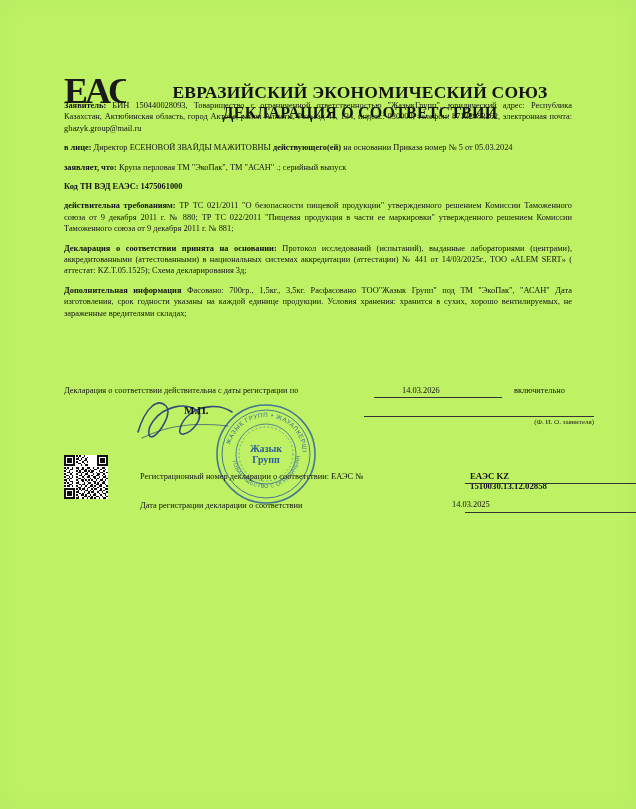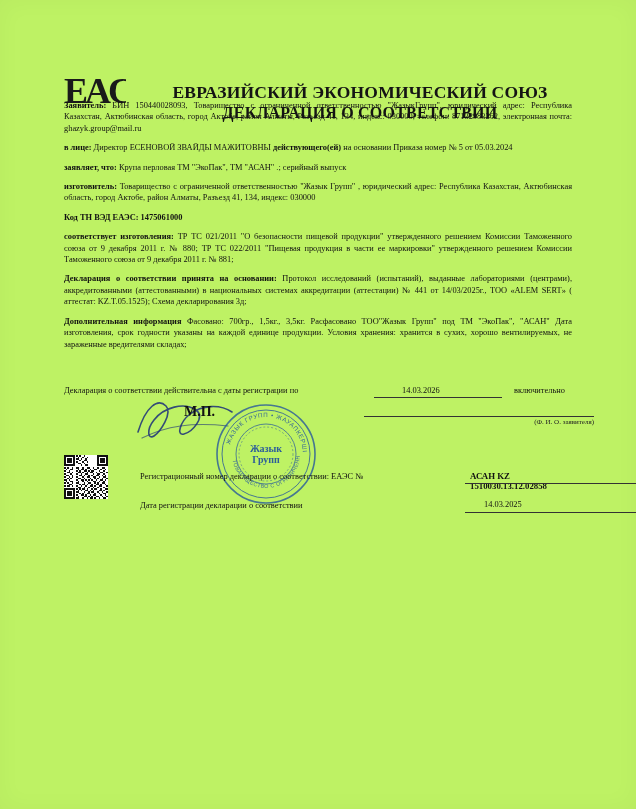--- a/index.html
+++ b/index.html
@@ -105,21 +105,21 @@
 
   .sign-block {
     position: absolute;
     left: 64px; top: 400px;
     width: 508px;
     height: 60px;
   }
   .mp {
     position: absolute;
     left: 120px; top: 4px;
-    font-size: 14px;
+    font-size: 11px;
     font-weight: bold;
   }
   .signer-name {
     position: absolute;
     left: 300px; top: 2px;
     width: 230px;
     text-align: center;
     font-size: 9.5px;
     font-weight: bold;
     letter-spacing: 0.2px;
@@ -176,21 +176,21 @@
     border-bottom: 1px solid #333;
   }
 
   .regdate-row {
     position: absolute;
     left: 140px; top: 501px;
     width: 432px;
     font-size: 8.4px;
   }
   .regdate-row .lbl2 { position: absolute; left: 0; top: 0; }
-  .regdate-row .val { position: absolute; left: 344px; top: -1px; text-align: right; }
+  .regdate-row .val { position: absolute; left: 312px; top: -1px; text-align: right; }
   .rule-regdate {
     position: absolute; left: 325px; top: 11px;
     width: 180px;
     border-bottom: 1px solid #333;
   }
 
   .scan-edge {
     position: absolute;
     left: 0; top: 0;
     width: 636px; height: 809px;
@@ -223,30 +223,27 @@
 
     <div class="para">
       <span class="lbl">в лице:</span><span> Директор ЕСЕНОВОЙ ЗВАЙДЫ МАЖИТОВНЫ</span>
       <span class="lbl">действующего(ей)</span><span> на основании Приказа номер № 5 от 05.03.2024</span>
     </div>
 
     <div class="para">
       <span class="lbl">заявляет, что:</span><span> Крупа перловая ТМ "ЭкоПак", ТМ "АСАН" .; серийный выпуск</span>
     </div>
 
-    <div class="para">
-      <span class="lbl">изготовитель:</span><span> Товарищество с ограниченной ответственностью "Жазык Групп" , юридический адрес: Республика Казахстан, Актюбинская область, город Актобе, район Алматы, Разъезд 41, 134, индекс: 030000</span>
-    </div>
 
     <div class="para">
       <span class="lbl">Код ТН ВЭД ЕАЭС:</span><span class="lbl"> 1475061000</span>
     </div>
 
     <div class="para">
-      <span class="lbl">соответствует изготовления:</span><span> ТР ТС 021/2011 "О безопасности пищевой продукции" утвержденного решением Комиссии Таможенного союза от 9 декабря 2011 г. № 880; ТР ТС 022/2011 "Пищевая продукция в части ее маркировки" утвержденного решением Комиссии Таможенного союза от 9 декабря 2011 г. № 881;</span>
+      <span class="lbl">действительна требованиям:</span><span> ТР ТС 021/2011 "О безопасности пищевой продукции" утвержденного решением Комиссии Таможенного союза от 9 декабря 2011 г. № 880; ТР ТС 022/2011 "Пищевая продукция в части ее маркировки" утвержденного решением Комиссии Таможенного союза от 9 декабря 2011 г. № 881;</span>
     </div>
 
     <div class="para">
       <span class="lbl">Декларация о соответствии принята на основании:</span><span> Протокол исследований (испытаний), выданные лабораториями (центрами), аккредитованными (аттестованными) в национальных системах аккредитации (аттестации) № 441 от 14/03/2025г., ТОО «ALEM SERT» ( аттестат: KZ.T.05.1525); Схема декларирования 3д;</span>
     </div>
 
     <div class="para para-tight">
       <span class="lbl">Дополнительная информация</span><span> Фасовано: 700гр., 1,5кг., 3,5кг. Расфасовано ТОО"Жазык Групп" под ТМ "ЭкоПак", "АСАН" Дата изготовления, срок годности указаны на каждой единице продукции. Условия хранения: хранится в сухих, хорошо вентилируемых, не зараженные вредителями складах;</span>
     </div>
 
@@ -497,21 +494,21 @@
         <rect x="15" y="28" width="1" height="1"></rect>
         <rect x="17" y="28" width="2" height="1"></rect>
         <rect x="20" y="28" width="1" height="1"></rect>
         <rect x="23" y="28" width="1" height="1"></rect>
         <rect x="26" y="28" width="2" height="1"></rect>
     </g>
   </svg>
 
   <div class="reg-row">
     <span class="lbl2">Регистрационный номер декларации о соответствии: ЕАЭС №</span>
-    <span class="val">АСАН KZ 1510030.13.12.02858</span>
+    <span class="val">ЕАЭС KZ 1510030.13.12.02858</span>
     <span class="rule-reg"></span>
   </div>
 
   <div class="regdate-row">
     <span class="lbl2">Дата регистрации декларации о соответствии</span>
     <span class="val">14.03.2025</span>
     <span class="rule-regdate"></span>
   </div>
 
   <div class="scan-edge"></div>

